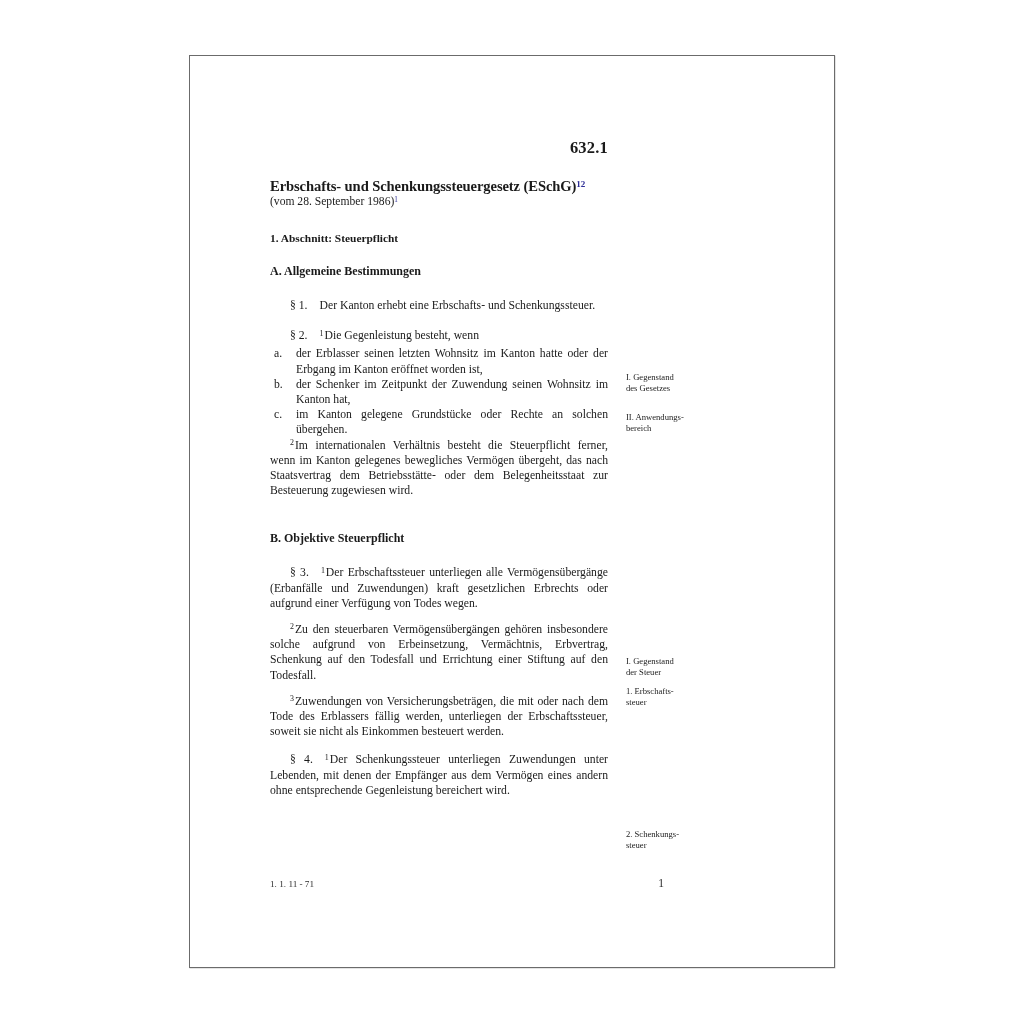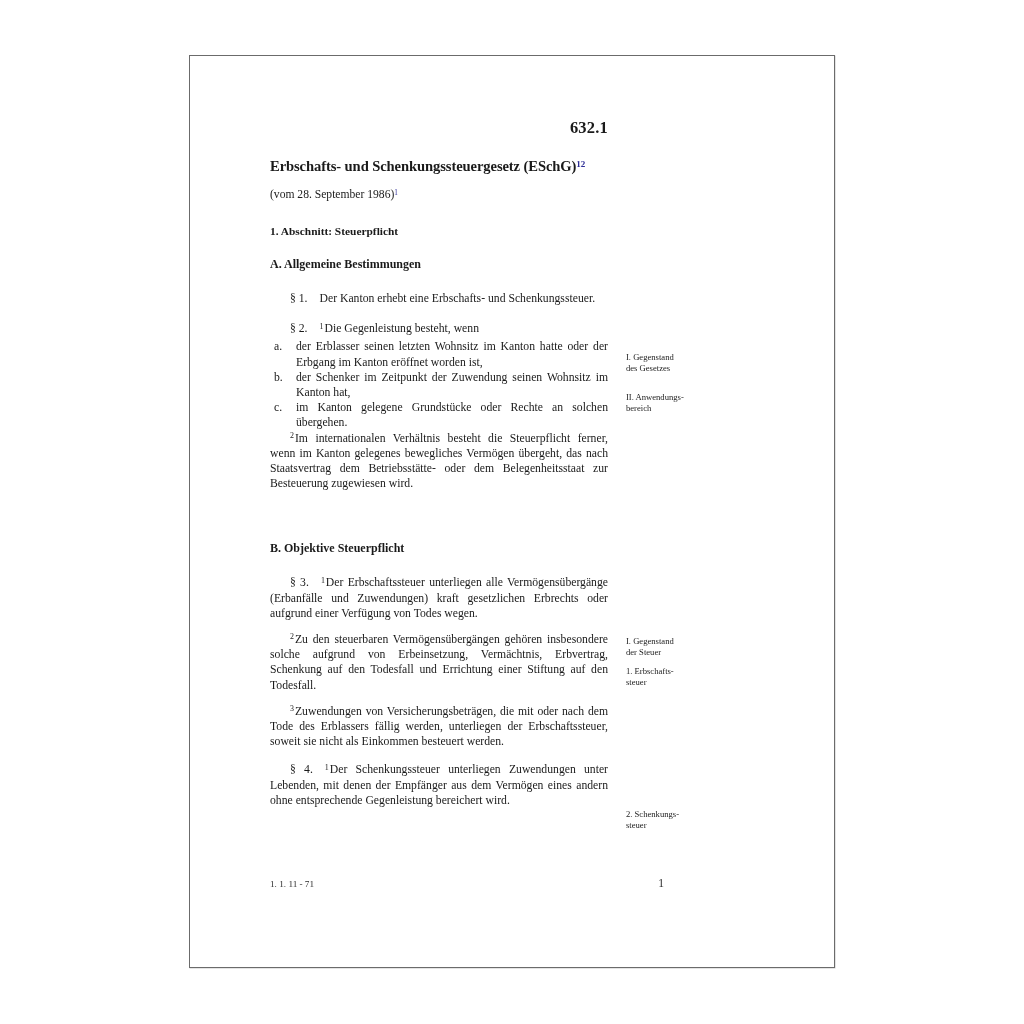--- a/index.html
+++ b/index.html
@@ -26,21 +26,21 @@
     background: #ffffff;
     border: 1px solid #6b6b6b;
     box-sizing: border-box;
     box-shadow: 0.5px 0.5px 0 #c9c9c9;
   }
 
   
   #content-area {
     position: absolute;
     left: 80px;
-    top: 62px;
+    top: 82px;
     width: 516px;
   }
 
   
   .col-main {
     width: 338px;
   }
   .marginalia {
     position: absolute;
     left: 356px;
@@ -58,41 +58,41 @@
     text-align: right;
     font-weight: bold;
     font-size: 16.5px;
     letter-spacing: 0.2px;
     margin: 0 0 20px 0;
     width: 338px;
   }
   #doc-title {
     font-weight: bold;
     font-size: 14.6px;
-    margin: 0 0 13px 0;
+    margin: 0 0 0 0;
     letter-spacing: -0.1px;
     width: 360px;
   }
   #doc-date {
     font-size: 11.6px;
     margin: 0 0 24px 0;
   }
 
   
   .heading-section {
     font-weight: bold;
     font-size: 11.4px;
     margin: 0 0 20px 0;
   }
   .heading-sub {
     font-weight: bold;
     font-size: 12px;
     margin: 0 0 19px 0;
   }
-  .heading-sub.spaced-top { margin-top: 50px; }
+  .heading-sub.spaced-top { margin-top: 33px; }
 
   
   .para {
     font-size: 11.7px;
     line-height: 1.30;
     text-align: justify;
     margin: 0 0 0 0;
     hyphens: manual;
   }
   .para.indent { text-indent: 20px; }

